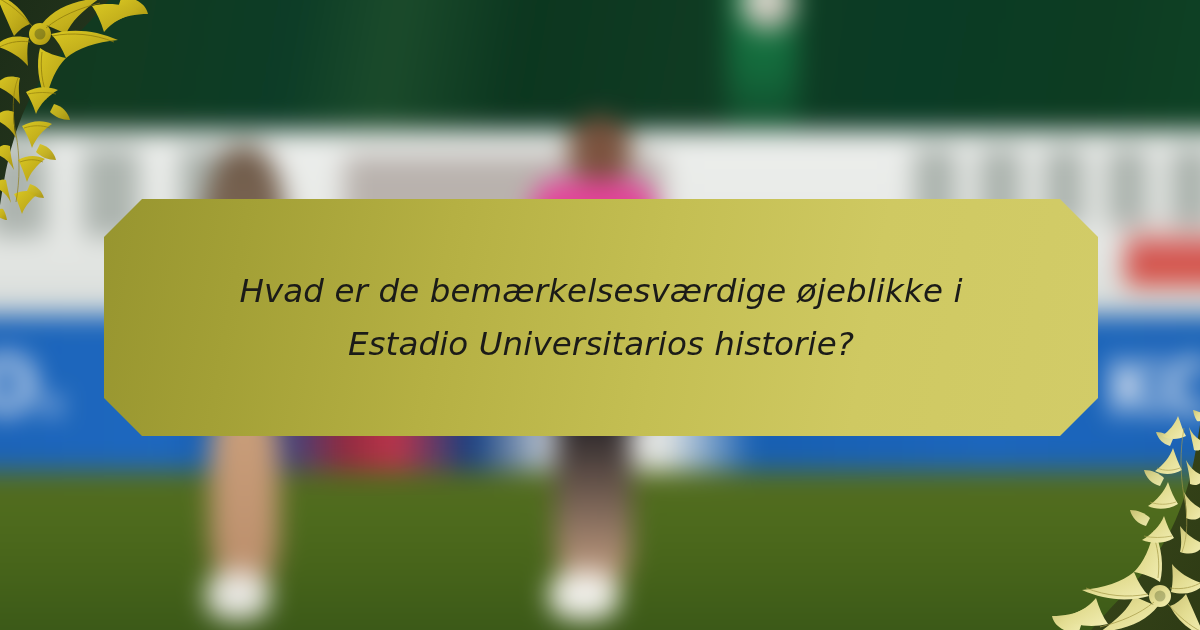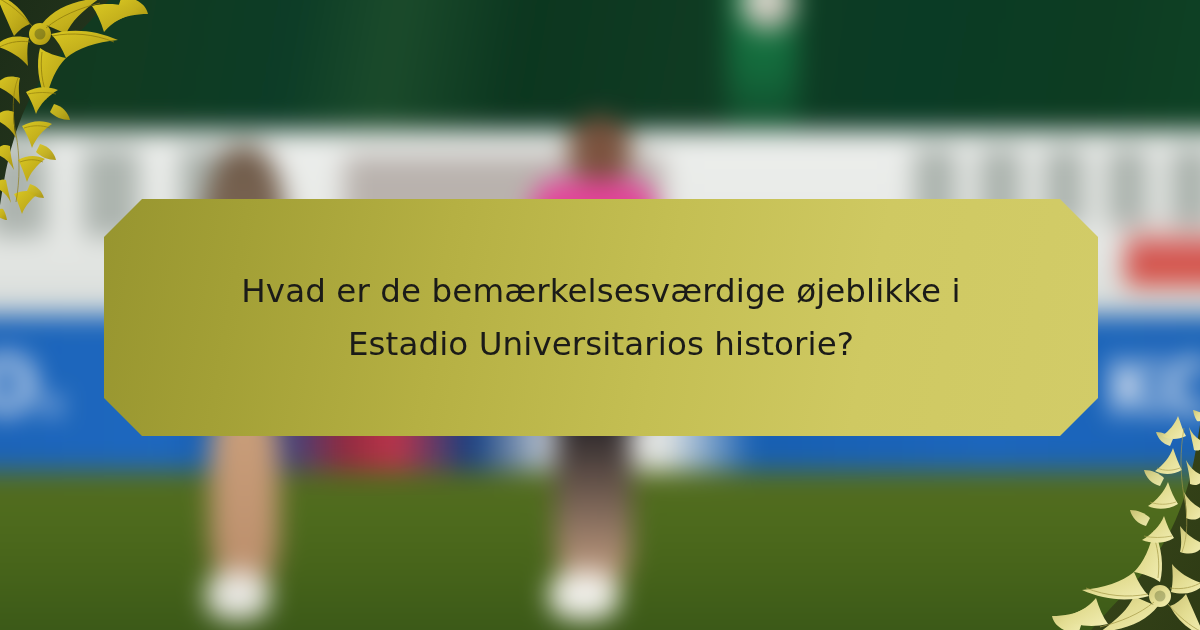--- a/index.html
+++ b/index.html
@@ -112,20 +112,21 @@
   }
   .banner-title {
     color:#1b1b18;
     font-family:"DejaVu Sans", sans-serif;
     font-size:32.5px;
     line-height:1.62;
     font-weight:400;
     text-align:center;
     letter-spacing:.1px;
     max-width:760px;
+    font-style:italic;
   }
 
   
   .ornament { position:absolute; pointer-events:none; }
   .orn-tl { left:-4px; top:-6px; width:152px; height:226px; }
   .orn-br { right:-4px; bottom:-6px; width:152px; height:226px; transform:rotate(180deg); }
   .orn-tl svg, .orn-br svg { display:block; width:100%; height:100%; }
 </style>
 </head>
 <body>

